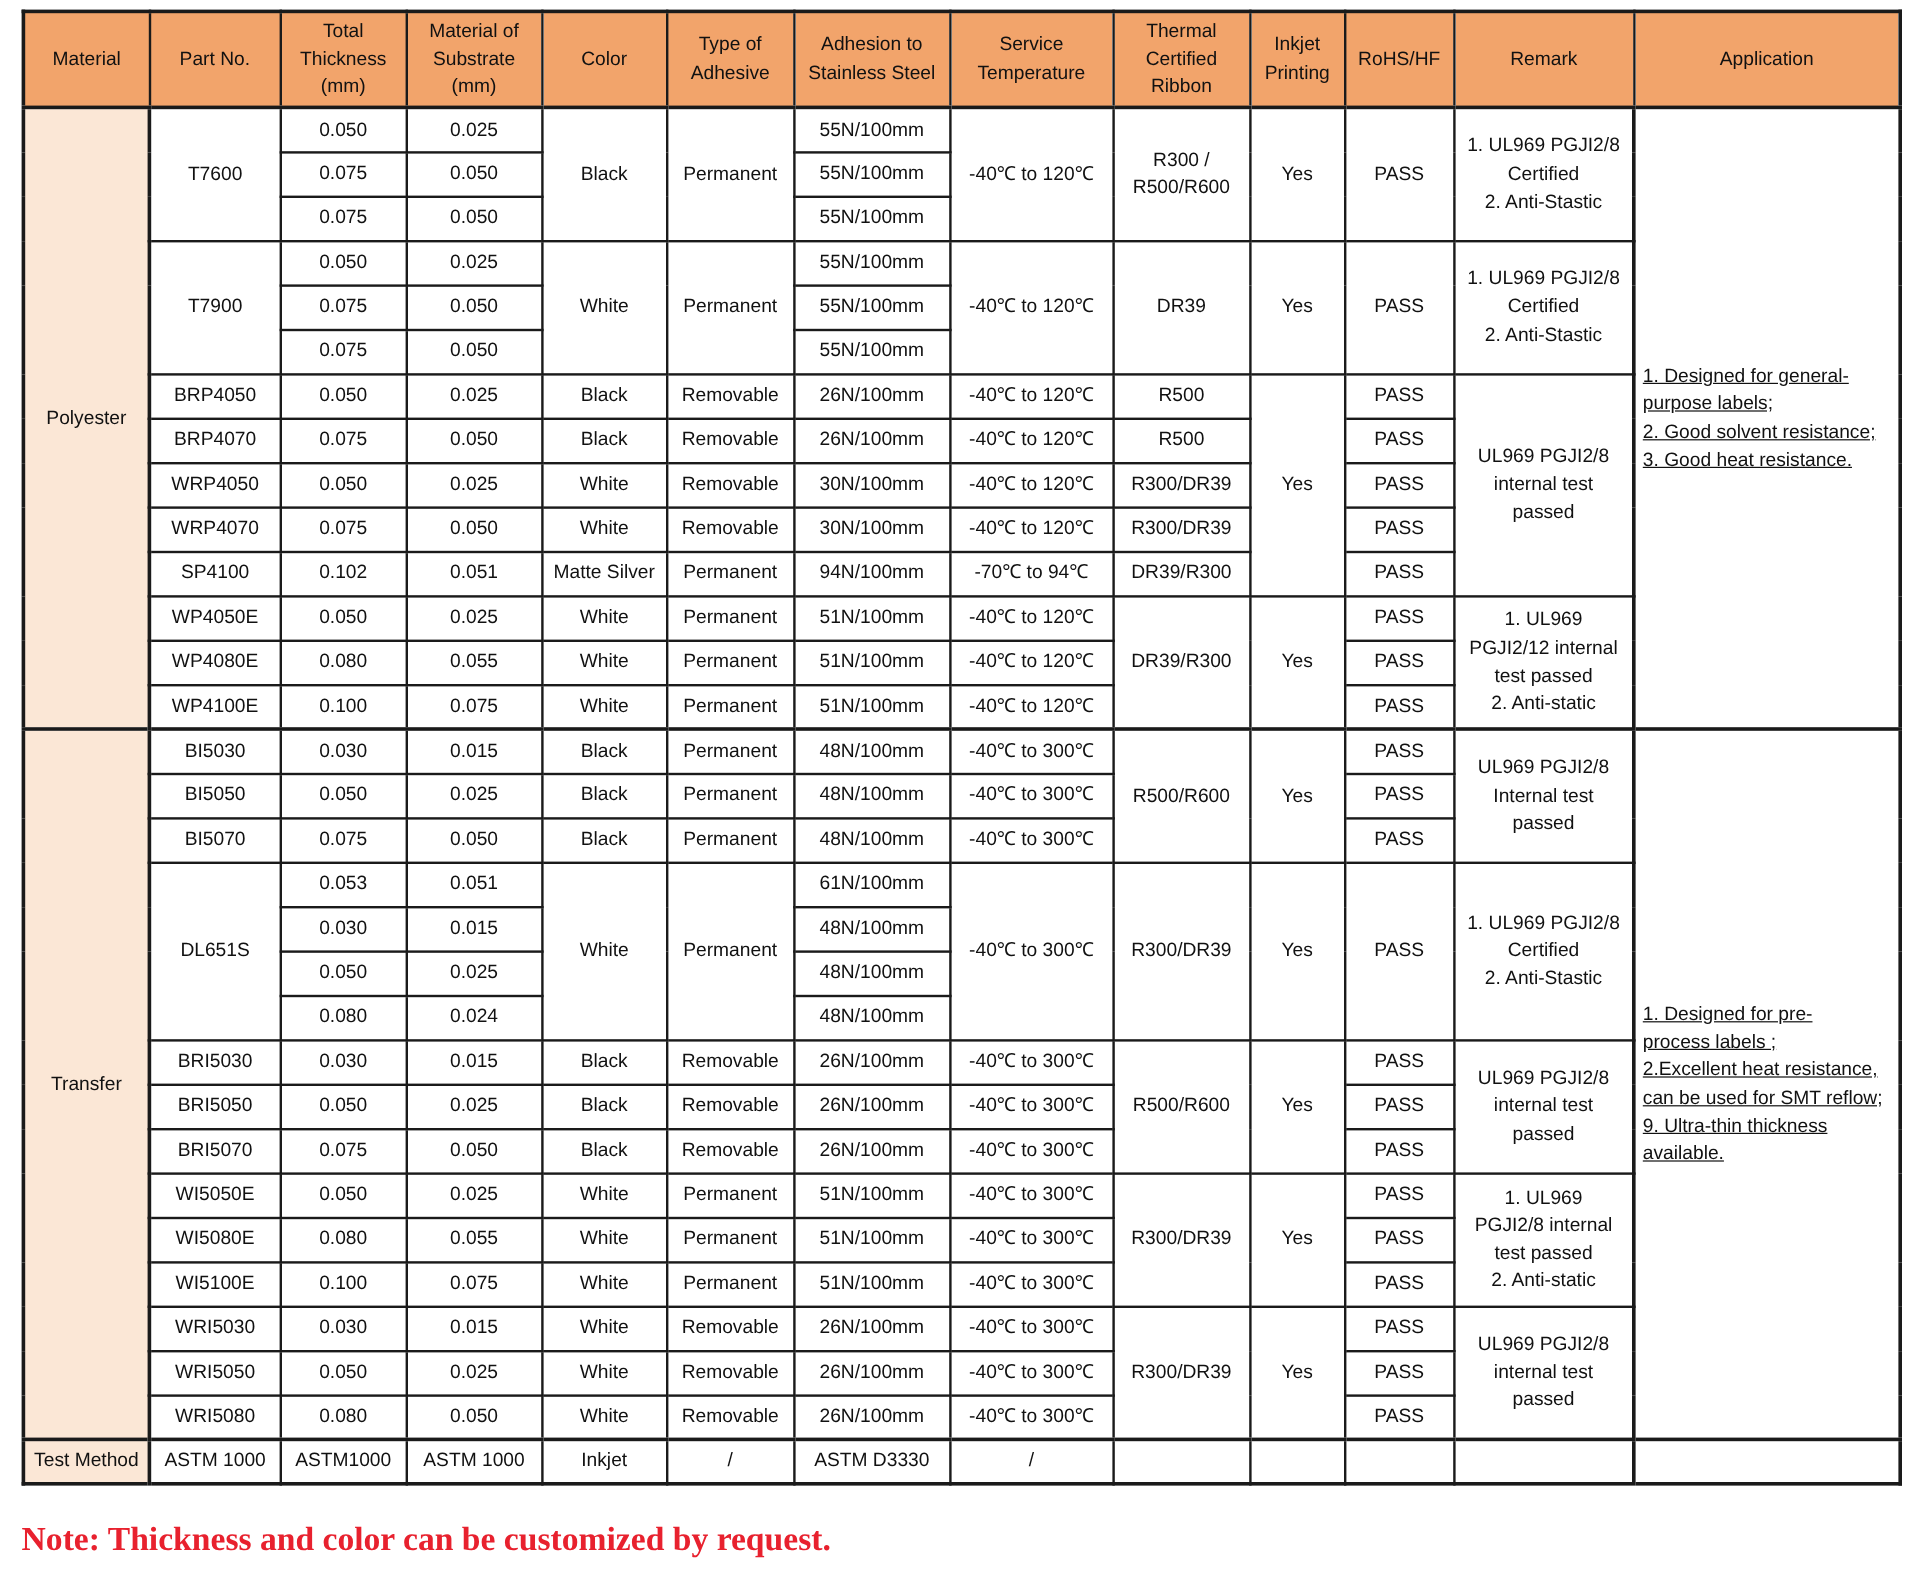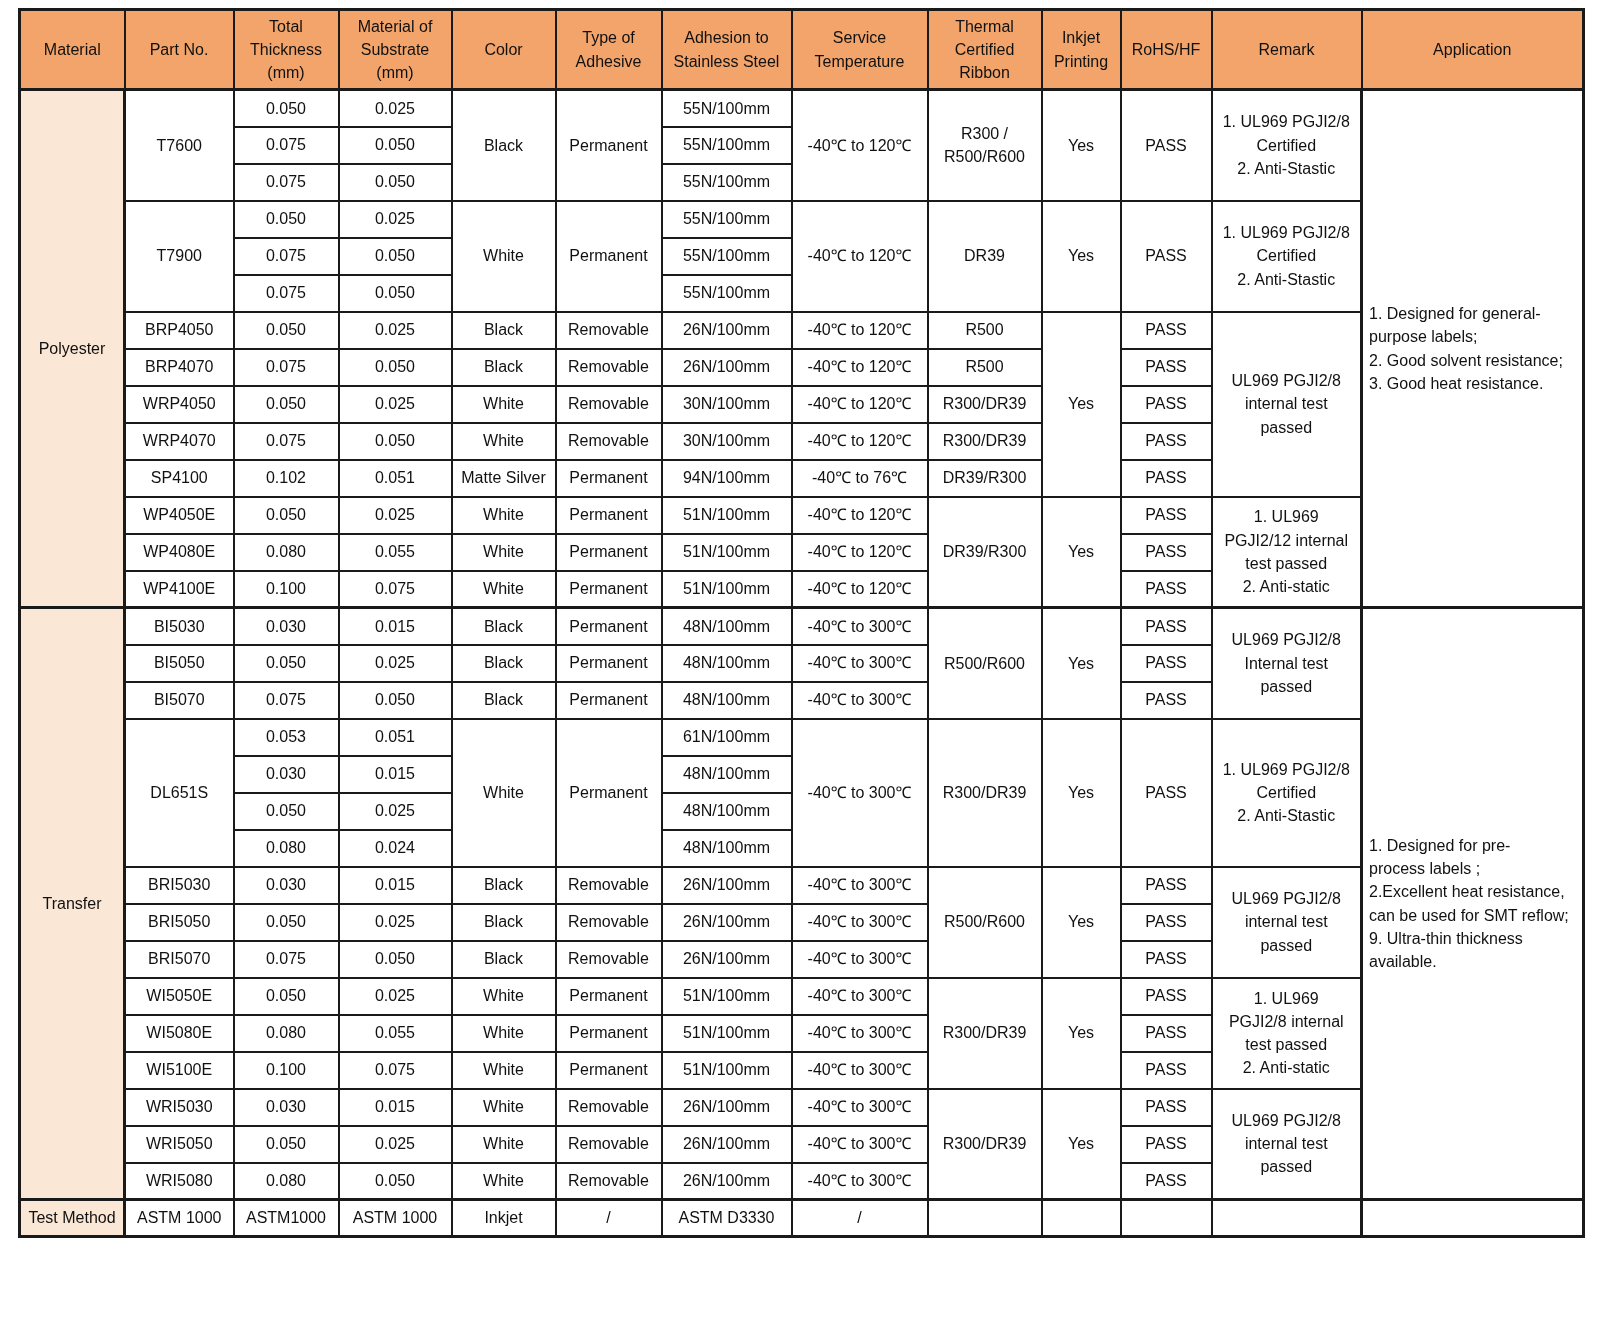--- a/index.html
+++ b/index.html
@@ -41,20 +41,21 @@
   }
   tbody tr{height:37px;}
   td.col-material{
     background:var(--material-bg);
     border-right:3px solid var(--border);
   }
   td.col-application{
     border-left:3px solid var(--border);
     text-align:left;
     padding:0 6px;
+    text-decoration:underline;
   }
   tr.group-start td{border-top:3px solid var(--border);}
   p.note{
     margin:30px 0 0 18px;
     font-family:"Liberation Serif", serif;
     font-weight:600;
     font-size:28px;
     color:var(--note-red);
   }
 </style>
@@ -210,21 +211,21 @@
           <td class="col-ribbon">R300/DR39</td>
           <td class="col-rohs">PASS</td>
         </tr>
         <tr>
           <td class="col-part_no">SP4100</td>
           <td class="col-total_thickness">0.102</td>
           <td class="col-substrate_thickness">0.051</td>
           <td class="col-color">Matte Silver</td>
           <td class="col-adhesive_type">Permanent</td>
           <td class="col-adhesion">94N/100mm</td>
-          <td class="col-service_temp">-40℃ to 76℃</td>
+          <td class="col-service_temp">-70℃ to 94℃</td>
           <td class="col-ribbon">DR39/R300</td>
           <td class="col-rohs">PASS</td>
         </tr>
         <tr>
           <td class="col-part_no">WP4050E</td>
           <td class="col-total_thickness">0.050</td>
           <td class="col-substrate_thickness">0.025</td>
           <td class="col-color">White</td>
           <td class="col-adhesive_type">Permanent</td>
           <td class="col-adhesion">51N/100mm</td>
@@ -445,13 +446,14 @@
           <td class="col-adhesion">ASTM D3330</td>
           <td class="col-service_temp">/</td>
           <td class="col-ribbon"></td>
           <td class="col-inkjet"></td>
           <td class="col-rohs"></td>
           <td class="col-remark"></td>
           <td class="col-application"></td>
         </tr>
       </tbody>
   </table>
+  <p class="note">Note: Thickness  and color can be customized by request.</p>
 </main>
 
 </body></html>

